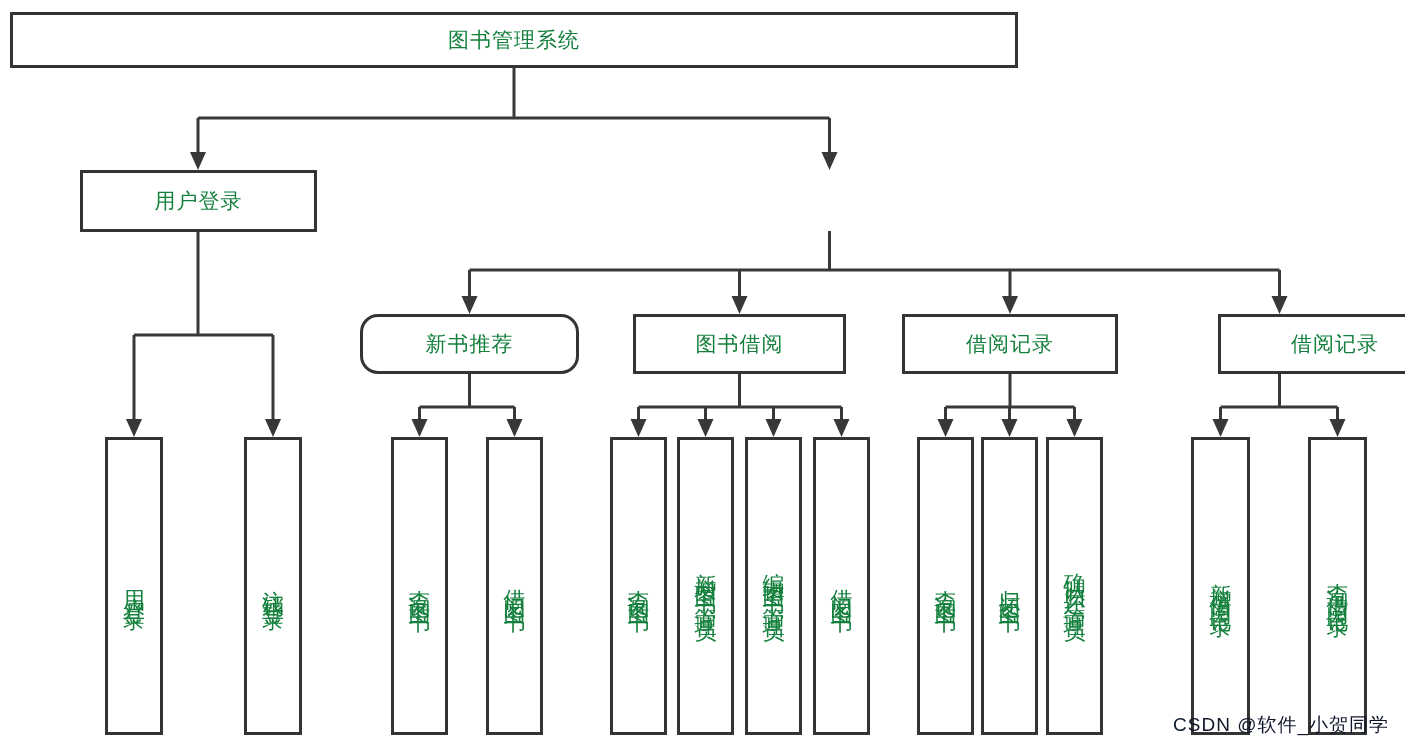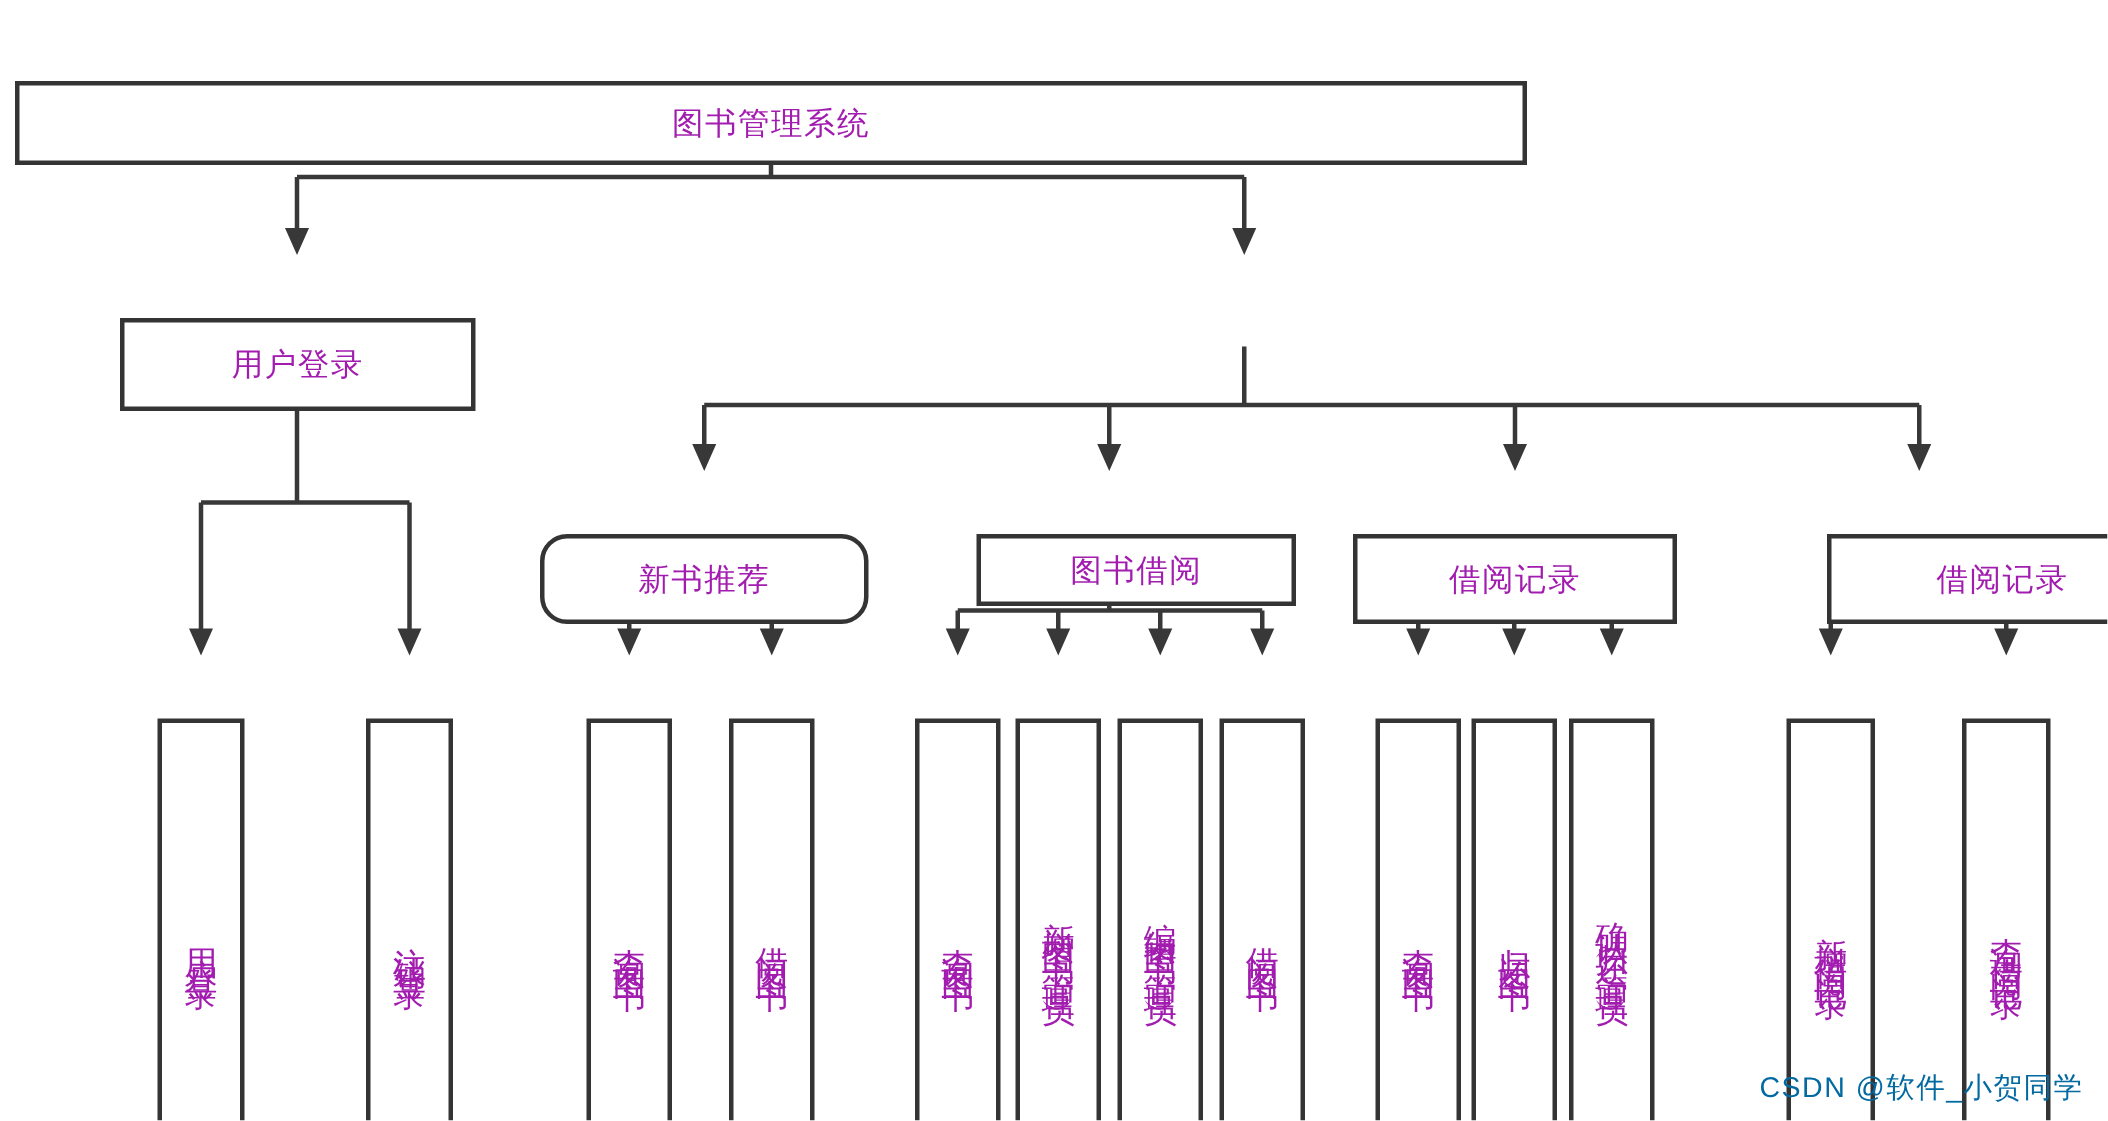--- a/index.html
+++ b/index.html
@@ -14,43 +14,42 @@
   }
   .box {
     position: absolute;
     box-sizing: border-box;
     border: 3px solid #343434;
     background: #ffffff;
     display: flex;
     align-items: center;
     justify-content: center;
     font-size: 21px;
-    color: #a21caf;
+    color: #15803d;
     letter-spacing: 1px;
     z-index: 2;
-    margin-top: 42px;
   }
   .box.vertical {
     writing-mode: vertical-rl;
     text-orientation: mixed;
     font-size: 22px;
     letter-spacing: 7px;
     line-height: 1;
   }
   svg.connectors {
     position: absolute;
     left: 0; top: 0;
     z-index: 1;
   }
   .watermark {
     position: absolute;
     top: 712px;
     right: 16px;
     font-size: 19px;
-    color: #0369a1;
+    color: #0f172a;
     letter-spacing: 1px;
     z-index: 5;
     white-space: nowrap;
   }
 </style>
 </head>
 <body>
 
 <div class="canvas">
 
@@ -83,21 +82,21 @@
              M1066.5 419 L1082.5 419 L1074.5 437 Z
              M1212.5 419 L1228.5 419 L1220.5 437 Z
              M1329.5 419 L1345.5 419 L1337.5 437 Z" fill="#383838" stroke="none"></path>
   </svg>
 
   <div class="box" style="left:10px; top:12px; width:1008px; height:56px;">图书管理系统</div>
 
   <div class="box" style="left:80px; top:170px; width:237px; height:62px;">用户登录</div>
 
   <div class="box" style="left:360px; top:314px; width:219px; height:60px;border-radius:18px;">新书推荐</div>
-  <div class="box" style="left:651px; top:314px; width:213px; height:48px;text-align:right;">图书借阅</div>
+  <div class="box" style="left:633px; top:314px; width:213px; height:60px;text-align:right;">图书借阅</div>
   <div class="box" style="left:902px; top:314px; width:216px; height:60px;">借阅记录</div>
   <div class="box" style="left:1218px; top:314px; width:234px; height:60px;">借阅记录</div>
 
   <div class="box vertical" style="left:105px; top:437px; width:58px; height:298px;">用户登录</div>
   <div class="box vertical" style="left:244px; top:437px; width:58px; height:298px;">注销登录</div>
 
   <div class="box vertical" style="left:391px; top:437px; width:57px; height:298px;">查询图书</div>
   <div class="box vertical" style="left:486px; top:437px; width:57px; height:298px;">借阅图书</div>
 
   <div class="box vertical" style="left:610px; top:437px; width:57px; height:298px;">查询图书</div>

